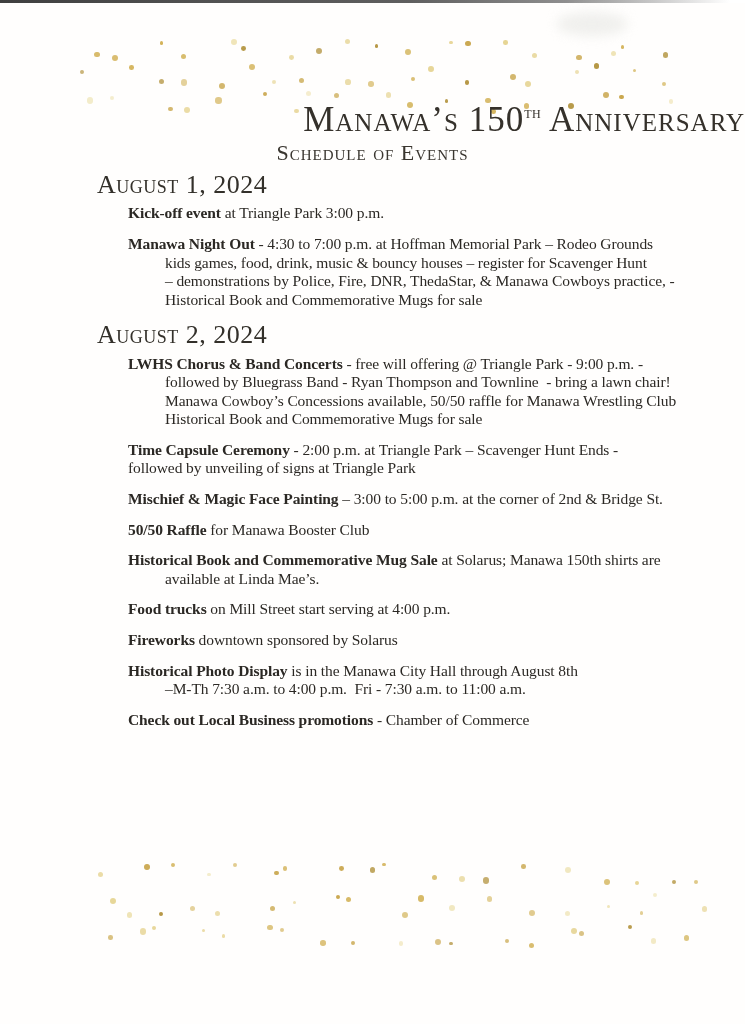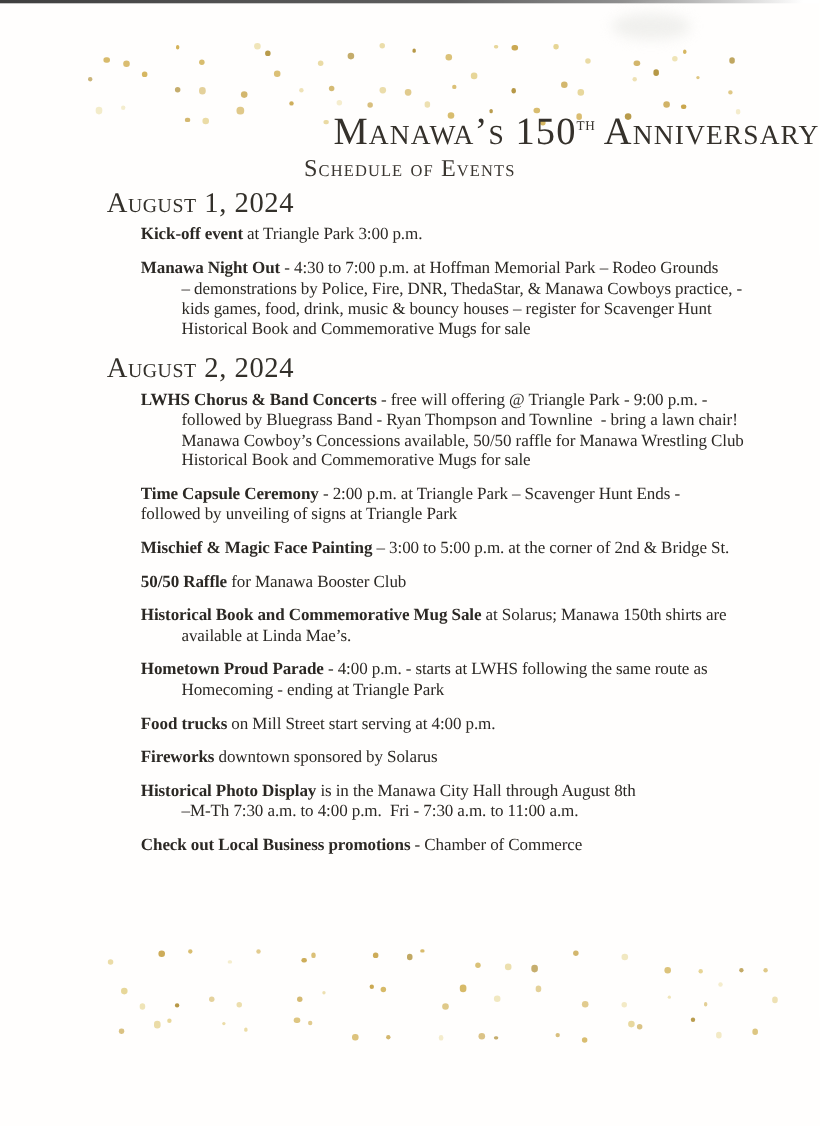--- a/index.html
+++ b/index.html
@@ -192,22 +192,22 @@
   </div>
 
   <div class="content">
     <div id="events-list">
         <div class="section-heading">August 1, 2024</div>
         <div class="event">
           <div class="line"><span class="seg-bold">Kick-off event</span><span class="seg"> at Triangle Park 3:00 p.m.</span></div>
         </div>
         <div class="event">
           <div class="line"><span class="seg-bold">Manawa Night Out</span><span class="seg"> - 4:30 to 7:00 p.m. at Hoffman Memorial Park – Rodeo Grounds</span></div>
+          <div class="line indent"><span class="seg">kids games, food, drink, music &amp; bouncy houses – register for Scavenger Hunt</span></div>
           <div class="line indent"><span class="seg">– demonstrations by Police, Fire, DNR, ThedaStar, &amp; Manawa Cowboys practice, -</span></div>
-          <div class="line indent"><span class="seg">kids games, food, drink, music &amp; bouncy houses – register for Scavenger Hunt</span></div>
           <div class="line indent"><span class="seg">Historical Book and Commemorative Mugs for sale</span></div>
         </div>
         <div class="section-heading">August 2, 2024</div>
         <div class="event">
           <div class="line"><span class="seg-bold">LWHS Chorus &amp; Band Concerts</span><span class="seg"> - free will offering @ Triangle Park - 9:00 p.m. -</span></div>
           <div class="line indent"><span class="seg">followed by Bluegrass Band - Ryan Thompson and Townline  - bring a lawn chair!</span></div>
           <div class="line indent"><span class="seg">Manawa Cowboy’s Concessions available, 50/50 raffle for Manawa Wrestling Club</span></div>
           <div class="line indent"><span class="seg">Historical Book and Commemorative Mugs for sale</span></div>
         </div>
         <div class="event">
@@ -218,24 +218,20 @@
           <div class="line"><span class="seg-bold">Mischief &amp; Magic Face Painting</span><span class="seg"> – 3:00 to 5:00 p.m. at the corner of 2nd &amp; Bridge St.</span></div>
         </div>
         <div class="event">
           <div class="line"><span class="seg-bold">50/50 Raffle</span><span class="seg"> for Manawa Booster Club</span></div>
         </div>
         <div class="event">
           <div class="line"><span class="seg-bold">Historical Book and Commemorative Mug Sale</span><span class="seg"> at Solarus; Manawa 150th shirts are</span></div>
           <div class="line indent"><span class="seg">available at Linda Mae’s.</span></div>
         </div>
         <div class="event">
-          <div class="line"><span class="seg-bold">Hometown Proud Parade</span><span class="seg"> - 4:00 p.m. - starts at LWHS following the same route as</span></div>
-          <div class="line indent"><span class="seg">Homecoming - ending at Triangle Park</span></div>
-        </div>
-        <div class="event">
           <div class="line"><span class="seg-bold">Food trucks</span><span class="seg"> on Mill Street start serving at 4:00 p.m.</span></div>
         </div>
         <div class="event">
           <div class="line"><span class="seg-bold">Fireworks</span><span class="seg"> downtown sponsored by Solarus</span></div>
         </div>
         <div class="event">
           <div class="line"><span class="seg-bold">Historical Photo Display</span><span class="seg"> is in the Manawa City Hall through August 8th</span></div>
           <div class="line indent"><span class="seg">–M-Th 7:30 a.m. to 4:00 p.m.  Fri - 7:30 a.m. to 11:00 a.m.</span></div>
         </div>
         <div class="event">

